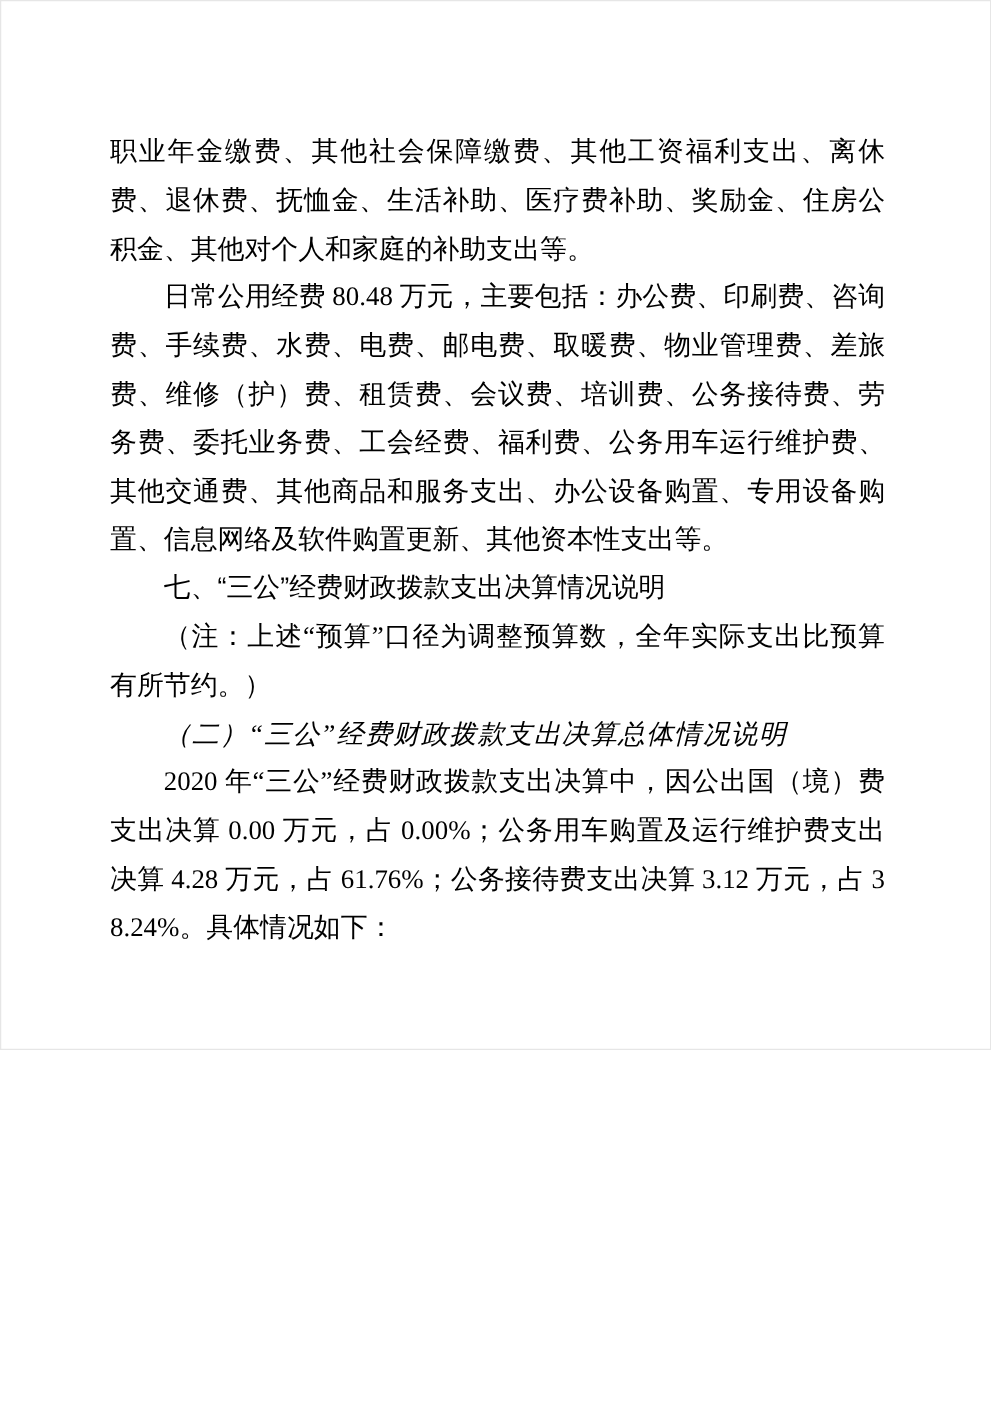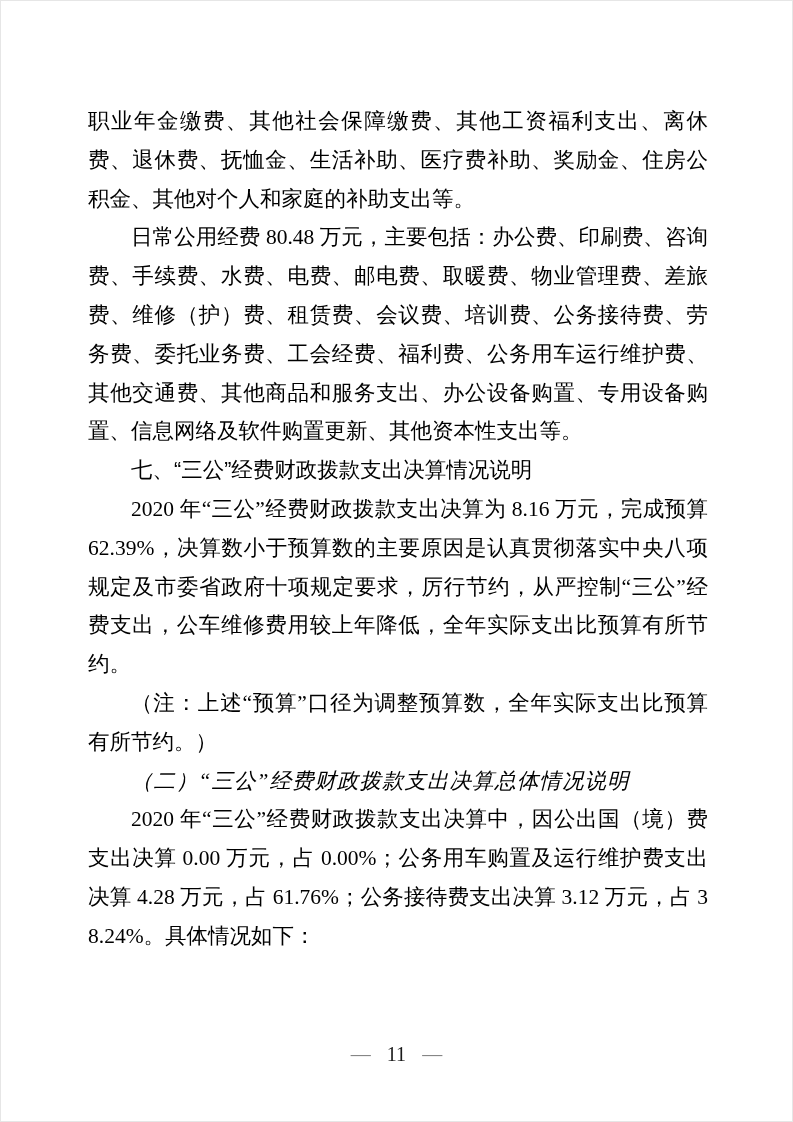--- a/index.html
+++ b/index.html
@@ -3,21 +3,21 @@
 <meta charset="utf-8">
 <style>
   html, body {
     margin: 0;
     padding: 0;
     background: #ffffff;
   }
   .page {
     position: relative;
     width: 793px;
-    height: 1122px;
+    height: 840px;
     background: #ffffff;
     box-sizing: border-box;
     border: 1px solid #e6e6e6;
     font-family: "Liberation Serif", "DejaVu Serif", serif;
     color: #000000;
     overflow: hidden;
   }
   .content {
     position: absolute;
     left: 87px;
@@ -73,21 +73,20 @@
   }
 </style>
 </head>
 <body>
 
 <div class="page">
   <div class="content">
     <p class="body-par no-indent">职业年金缴费、其他社会保障缴费、其他工资福利支出、离休费、退休费、抚恤金、生活补助、医疗费补助、奖励金、住房公积金、其他对个人和家庭的补助支出等。</p>
     <p class="body-par">日常公用经费 80.48 万元，主要包括：办公费、印刷费、咨询费、手续费、水费、电费、邮电费、取暖费、物业管理费、差旅费、维修（护）费、租赁费、会议费、培训费、公务接待费、劳务费、委托业务费、工会经费、福利费、公务用车运行维护费、其他交通费、其他商品和服务支出、办公设备购置、专用设备购置、信息网络及软件购置更新、其他资本性支出等。</p>
     <h2 class="heading">七、“三公”经费财政拨款支出决算情况说明</h2>
-    <p class="body-par">2020 年“三公”经费财政拨款支出决算为 8.16 万元，完成预算 62.39%，决算数小于预算数的主要原因是认真贯彻落实中央八项规定及市委省政府十项规定要求，厉行节约，从严控制“三公”经费支出，公车维修费用较上年降低，全年实际支出比预算有所节约。</p>
     <p class="body-par">（注：上述“预算”口径为调整预算数，全年实际支出比预算有所节约。）</p>
     <p class="subheading">（二）“三公”经费财政拨款支出决算总体情况说明</p>
     <p class="body-par">2020 年“三公”经费财政拨款支出决算中，因公出国（境）费支出决算 0.00 万元，占 0.00%；公务用车购置及运行维护费支出决算 4.28 万元，占 61.76%；公务接待费支出决算 3.12 万元，占 38.24%。具体情况如下：</p>
   </div>
 
   <div class="footer">
     <span class="dash">—</span><span class="pagenum">11</span><span class="dash">—</span>
   </div>
 </div>
 

